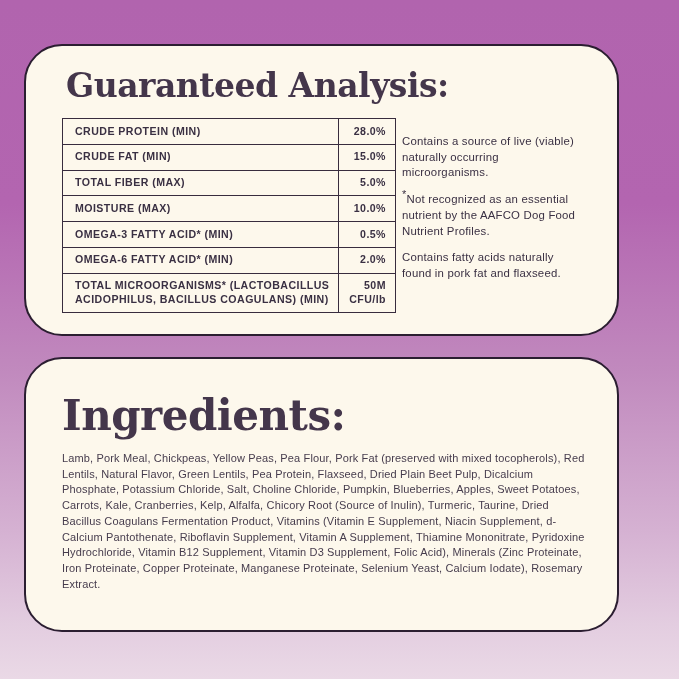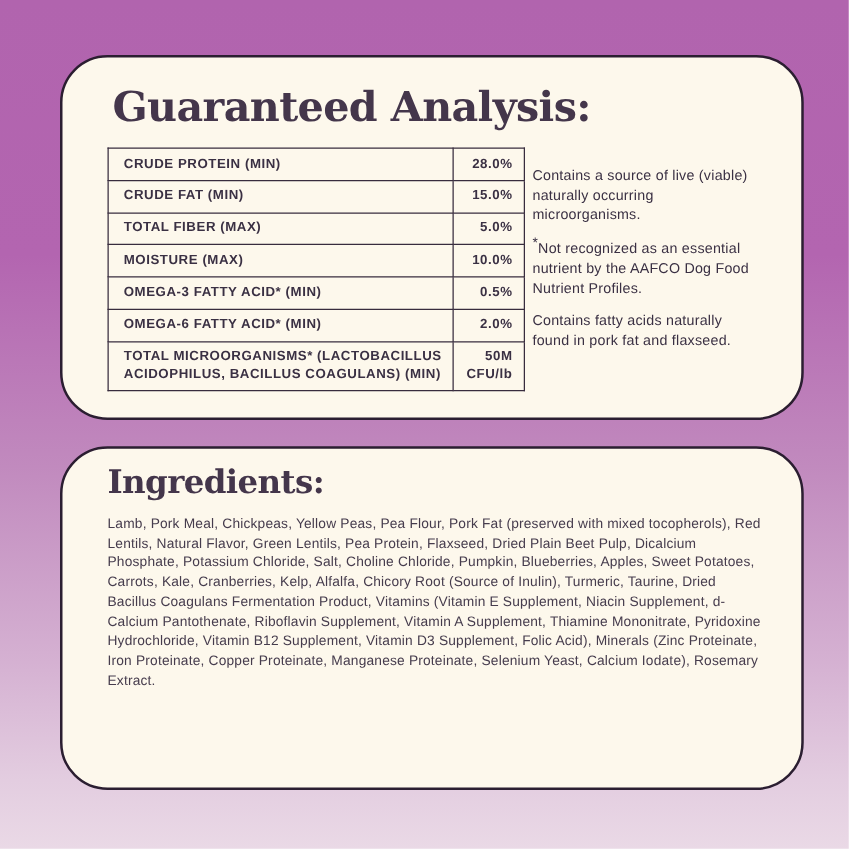--- a/index.html
+++ b/index.html
@@ -3,32 +3,32 @@
 <meta charset="utf-8">
 <style>
   html,body{margin:0;padding:0;}
   body{
     width:679px;height:679px;overflow:hidden;position:relative;
     background:linear-gradient(180deg,#b164ae 0%,#b365b0 30%,#c18abe 55%,#d5b1d2 78%,#e3cde0 92%,#ead9e6 100%);
     font-family:"Liberation Sans",sans-serif;
     -webkit-font-smoothing:antialiased;
   }
   .card{
-    position:absolute;left:48px;width:595px;
+    position:absolute;left:24px;width:595px;
     background:#fdf8ec;border:2.5px solid #2b1e31;border-radius:38px;
     box-sizing:border-box;
   }
   #card-analysis{top:44px;height:292px;padding:16px 26px 0 36px;}
   #card-ingredients{top:357px;height:275px;padding:12px 34px 0 36px;}
   .section-title{
     font-family:"DejaVu Serif","Liberation Serif",serif;
     font-weight:bold;color:#44364b;letter-spacing:-0.5px;
   }
   #card-analysis .section-title{font-size:33px;margin:4px 0 0 4px;}
-  #card-ingredients .section-title{font-size:26px;margin:0 0 0 0;}
+  #card-ingredients .section-title{font-size:42px;margin:20px 0 0 0;}
   .analysis-body{display:flex;align-items:flex-start;margin-top:13px;}
   table.ga-table{
     border-collapse:collapse;width:334px;table-layout:fixed;
     flex:0 0 auto;
   }
   .ga-table td{
     border:1.5px solid #382c3e;
     font-size:10.6px;font-weight:bold;letter-spacing:0.45px;
     color:#3a3043;padding:5.5px 8px 5.5px 12px;line-height:1.3;
   }

